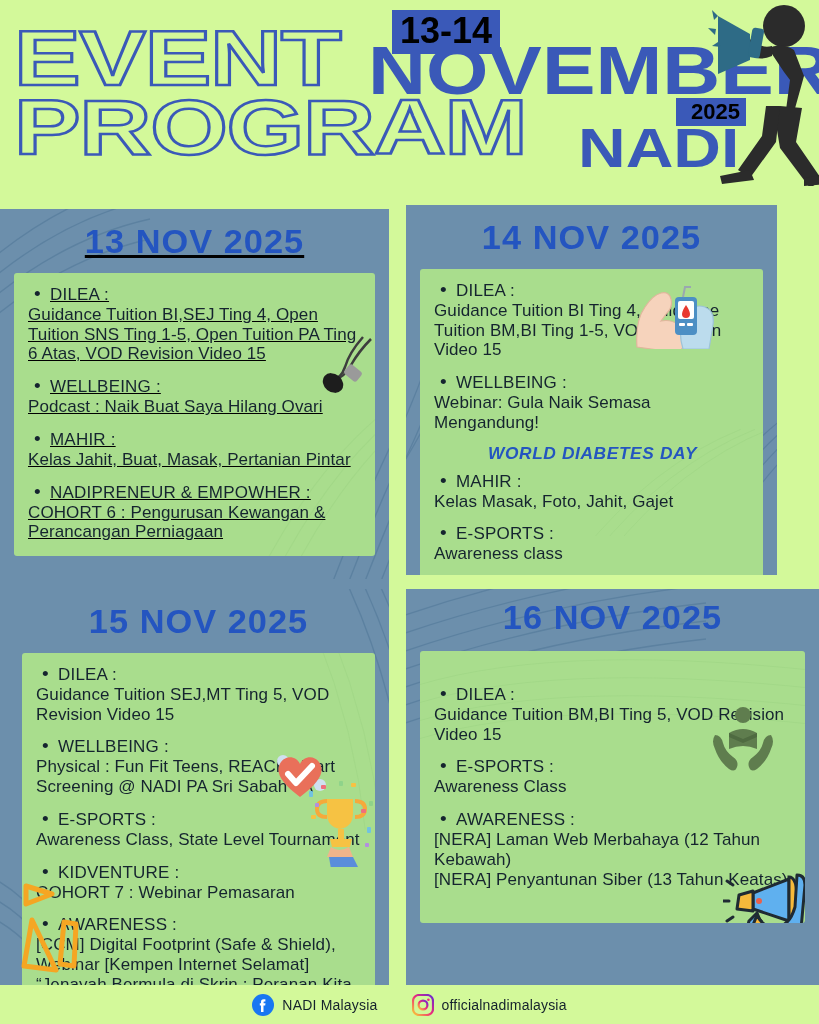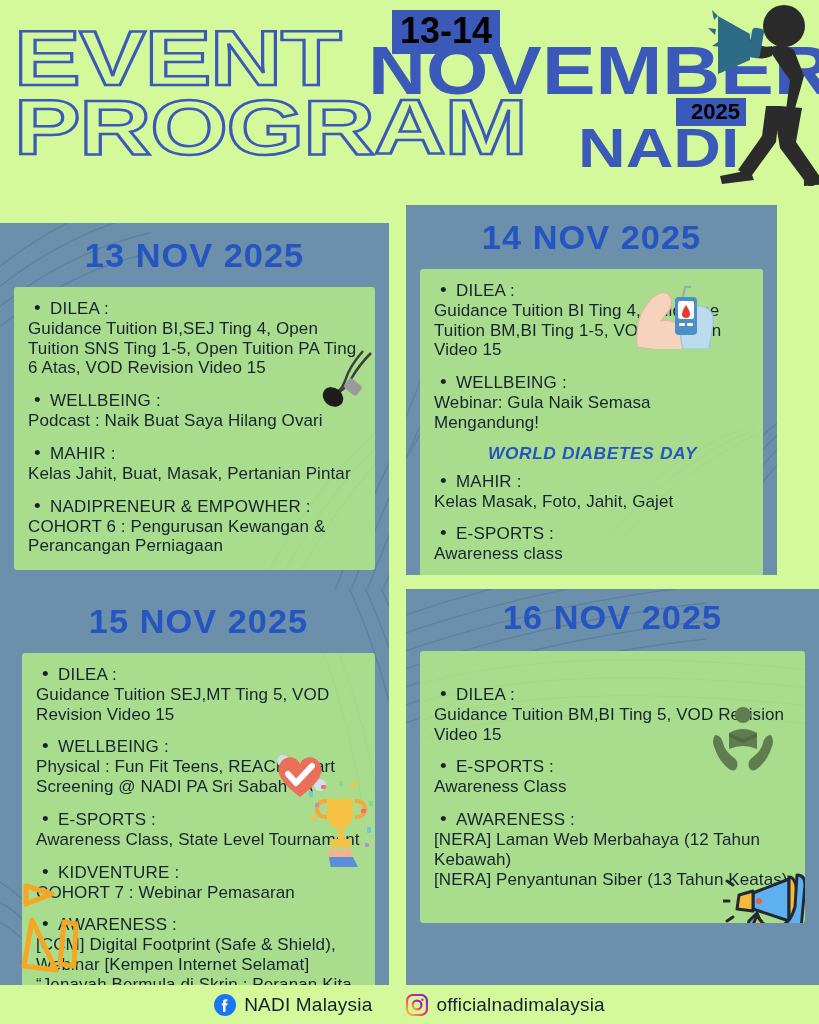--- a/index.html
+++ b/index.html
@@ -57,21 +57,21 @@
   }
   .hdr-figure { position:absolute; left:706px; top:0px; width:113px; height:186px; z-index:5; }
 
   
   .grid {
     position:absolute; left:0; top:205px; width:819px; height:780px;
   }
   .panel {
     position:absolute; background:#6c8fac; overflow:hidden;
   }
-  .p1 { left:0;   top:18px;   width:389px; height:460px; }
+  .p1 { left:0;   top:4px;   width:389px; height:460px;text-decoration:underline; }
   .p2 { left:406px;top:0;   width:371px; height:370px; }
   .p3 { left:0;   top:384px;width:389px; height:396px;padding-left:8px; }
   .p4 { left:406px;top:384px;width:413px; height:480px; }
 
   .waves { position:absolute; inset:0; pointer-events:none; opacity:.55; }
 
   .date-head {
     position:relative; z-index:3;
     text-align:center;
     color:#2455c0;
@@ -122,21 +122,21 @@
   .ico-hands   { right:26px;  top:52px;  width:72px; height:72px; }
   .ico-mega2   { right:-2px;  top:212px; width:84px; height:96px; }
 
   
   .footer {
     position:absolute; left:0; top:985px; width:819px; height:39px;
     background:#d3f99a; display:flex; align-items:center; justify-content:center;
     gap:34px; overflow:hidden;
   }
   .social { display:flex; align-items:center; gap:8px; }
-  .social span { font-size:19px; color:#14212c; letter-spacing:.2px; }
+  .social span { font-size:14px; color:#14212c; letter-spacing:.2px; }
   .corner-arrows { position:absolute; left:16px; top:880px; width:70px; height:110px; z-index:6; pointer-events:none; }
 </style>
 </head>
 <body>
 
 <div class="header">
   <div class="hdr-outline"><span>EVENT</span><br><span>PROGRAM</span></div>
   <div class="hdr-nov">NOVEMBER</div>
   <div class="hdr-nadi">NADI</div>
   <div class="hdr-dates">13-14</div>

